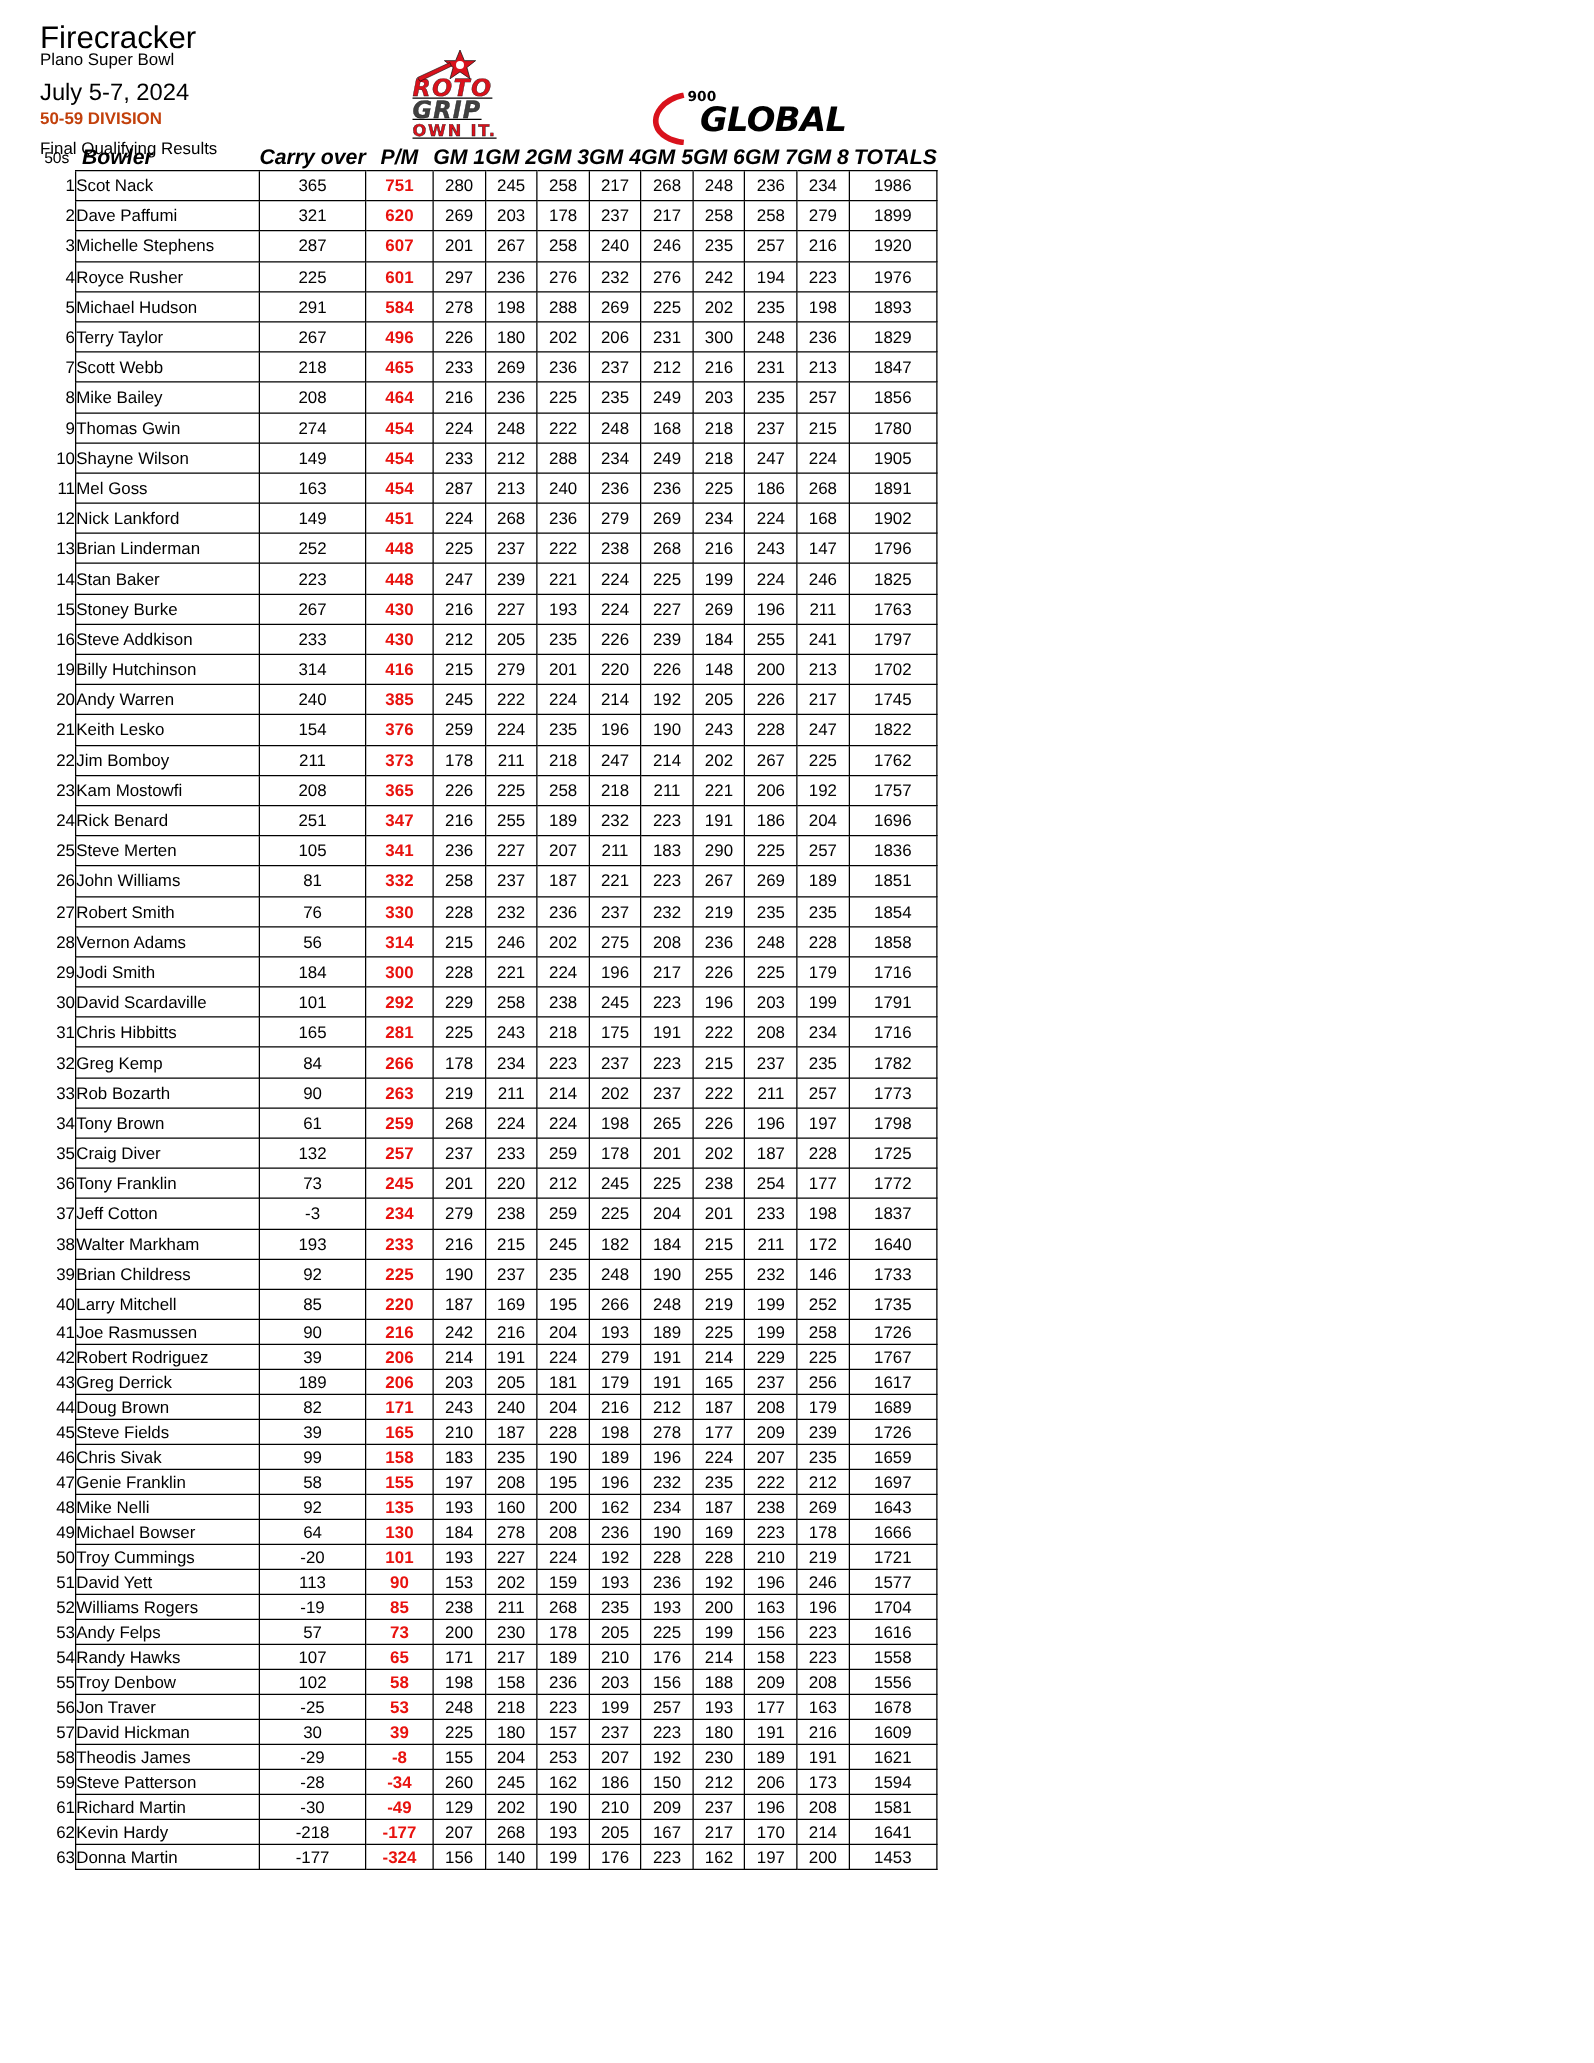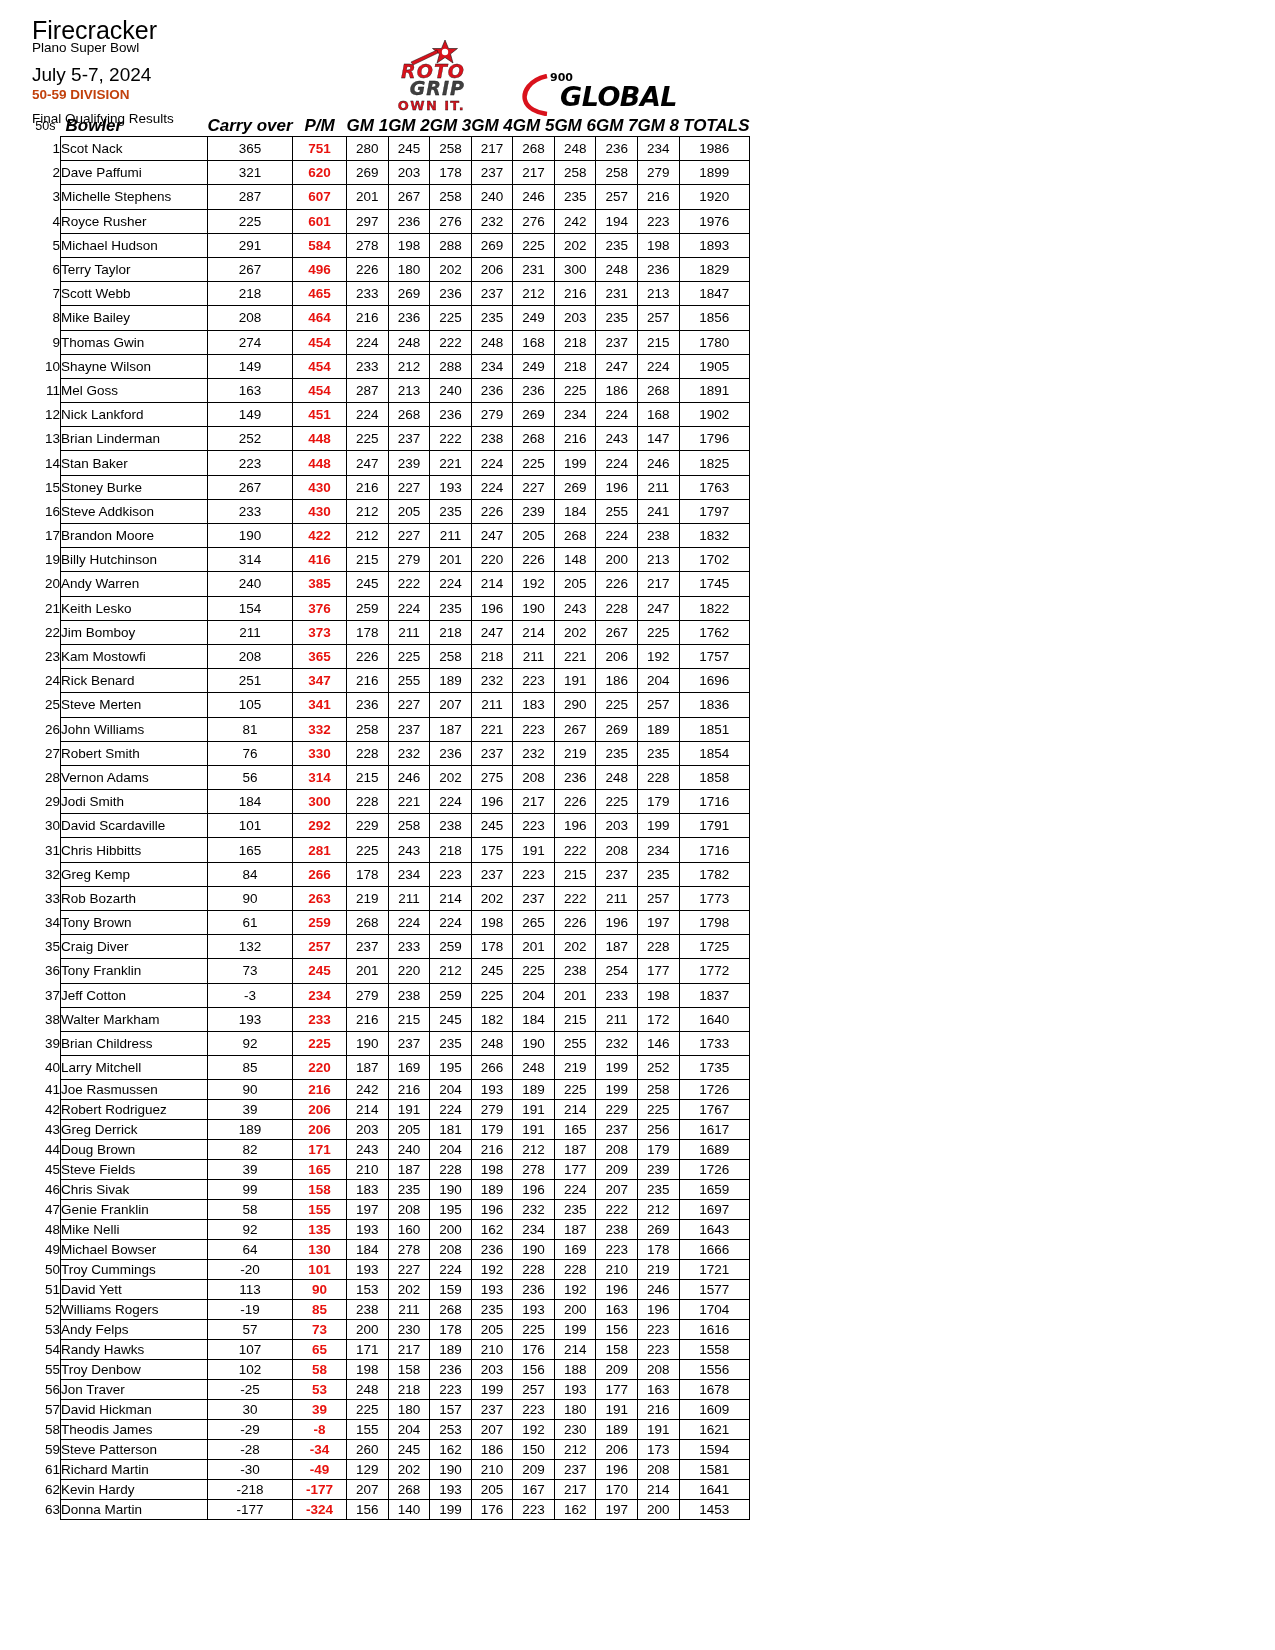--- a/index.html
+++ b/index.html
@@ -58,21 +58,22 @@
     margin-top: 11px;
   }
 
   
   .logo-roto {
     position: absolute;
     left: 298px;
     top: 22px;
     width: 135px;
     height: 72px;
-    text-align: right;
+    text-align: left;
+    text-decoration: underline;
   }
   .roto-star {
     position: relative;
     height: 26px;
   }
   .roto-word {
     font-family: "DejaVu Sans", sans-serif;
     color: #d9121c;
     font-weight: bold;
     font-style: italic;
@@ -507,35 +508,20 @@
           <td class="c-gm">205</td>
           <td class="c-gm">235</td>
           <td class="c-gm grp">226</td>
           <td class="c-gm">239</td>
           <td class="c-gm grp">184</td>
           <td class="c-gm">255</td>
           <td class="c-gm grp">241</td>
           <td class="c-tot">1797</td>
         </tr>
         <tr>
-          <td class="c-rank">17</td>
-          <td class="c-bowler">Brandon Moore</td>
-          <td class="c-carry">190</td>
-          <td class="c-pm">422</td>
-          <td class="c-gm first">212</td>
-          <td class="c-gm">227</td>
-          <td class="c-gm">211</td>
-          <td class="c-gm grp">247</td>
-          <td class="c-gm">205</td>
-          <td class="c-gm grp">268</td>
-          <td class="c-gm">224</td>
-          <td class="c-gm grp">238</td>
-          <td class="c-tot">1832</td>
-        </tr>
-        <tr>
           <td class="c-rank">19</td>
           <td class="c-bowler">Billy Hutchinson</td>
           <td class="c-carry">314</td>
           <td class="c-pm">416</td>
           <td class="c-gm first">215</td>
           <td class="c-gm">279</td>
           <td class="c-gm">201</td>
           <td class="c-gm grp">220</td>
           <td class="c-gm">226</td>
           <td class="c-gm grp">148</td>

